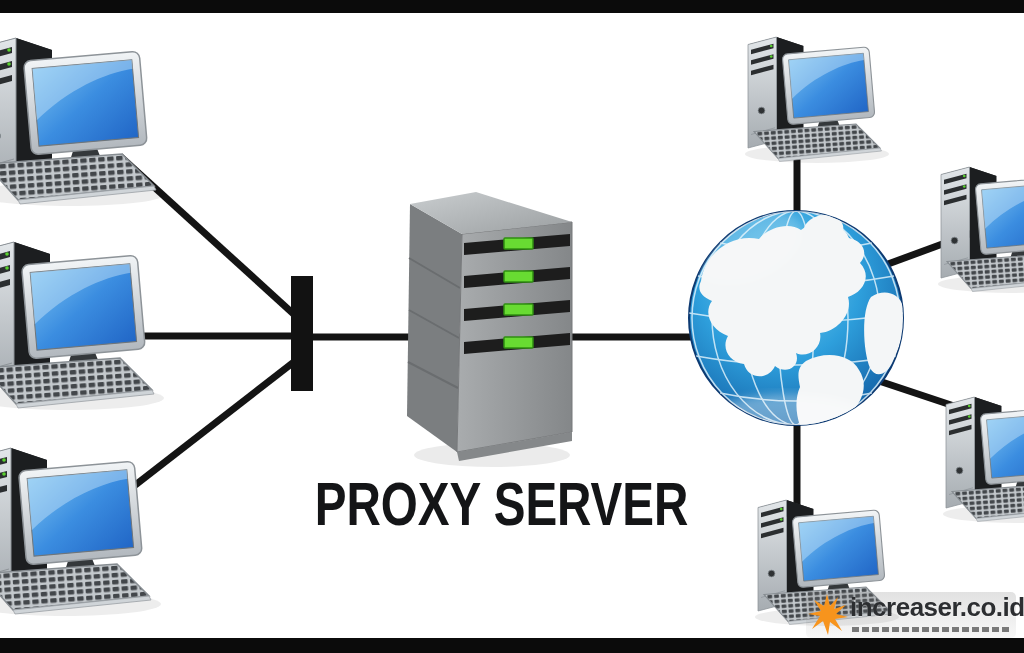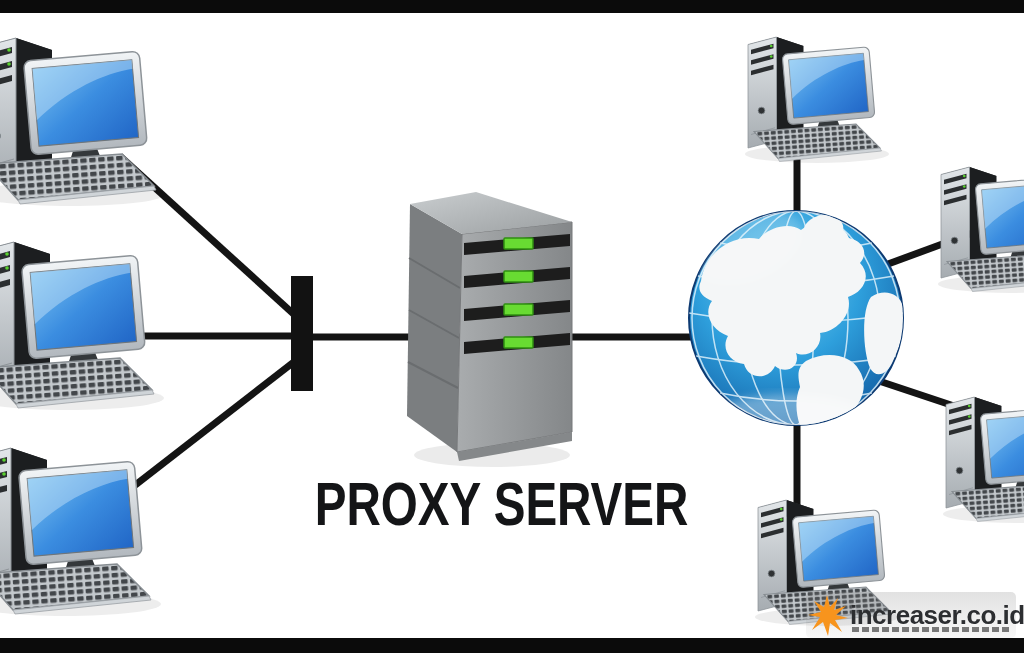--- a/index.html
+++ b/index.html
@@ -7,21 +7,21 @@
          font-family:"Liberation Sans",sans-serif;}
   .bar{position:absolute;left:0;width:1024px;background:#0b0b0b;}
   .bar-top{top:0;height:13px;}
   .bar-bottom{top:638px;height:15px;}
   svg.diagram{position:absolute;left:0;top:0;}
   .proxy-label{position:absolute;left:262px;top:468px;width:460px;text-align:center;
                font-weight:800;font-size:61px;line-height:72px;color:#141517;white-space:nowrap;}
   .proxy-label .squeeze{display:inline-block;transform:scaleX(0.78);transform-origin:center;
                letter-spacing:0px;}
   .watermark{position:absolute;left:806px;top:592px;width:210px;height:46px;
-             display:flex;align-items:center;border-radius:5px;
+             display:flex;border-radius:5px;
              background:linear-gradient(rgba(120,120,120,0.22),rgba(120,120,120,0.05));}
   .watermark .wm-text{font-weight:800;font-size:26px;color:#2c2e31;letter-spacing:-0.5px;
              text-shadow:0 1px 0 rgba(255,255,255,0.35);margin-left:2px;}
   .wm-icon{flex:0 0 auto;margin-left:2px;}
   .wm-tagline{position:absolute;left:46px;top:35px;width:158px;height:5px;opacity:.65;
              filter:blur(0.4px);
              background:repeating-linear-gradient(90deg,rgba(35,35,35,.9) 0 7px,rgba(35,35,35,0) 7px 10px);}
 </style>
 </head>
 <body>

